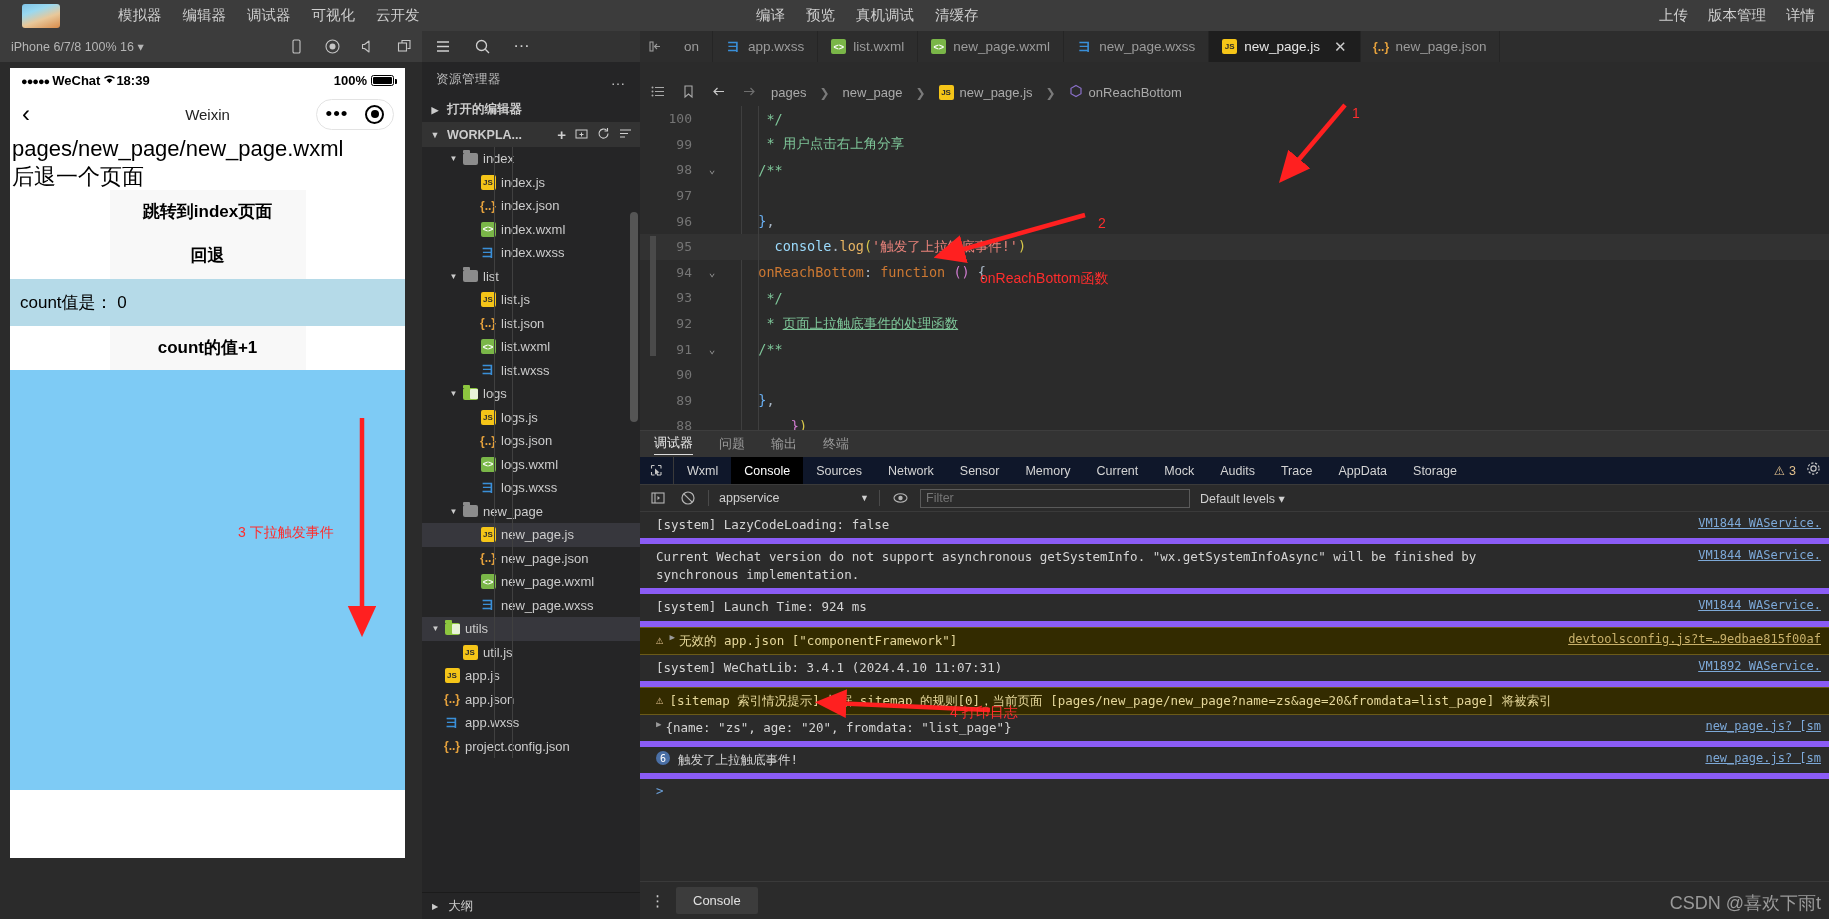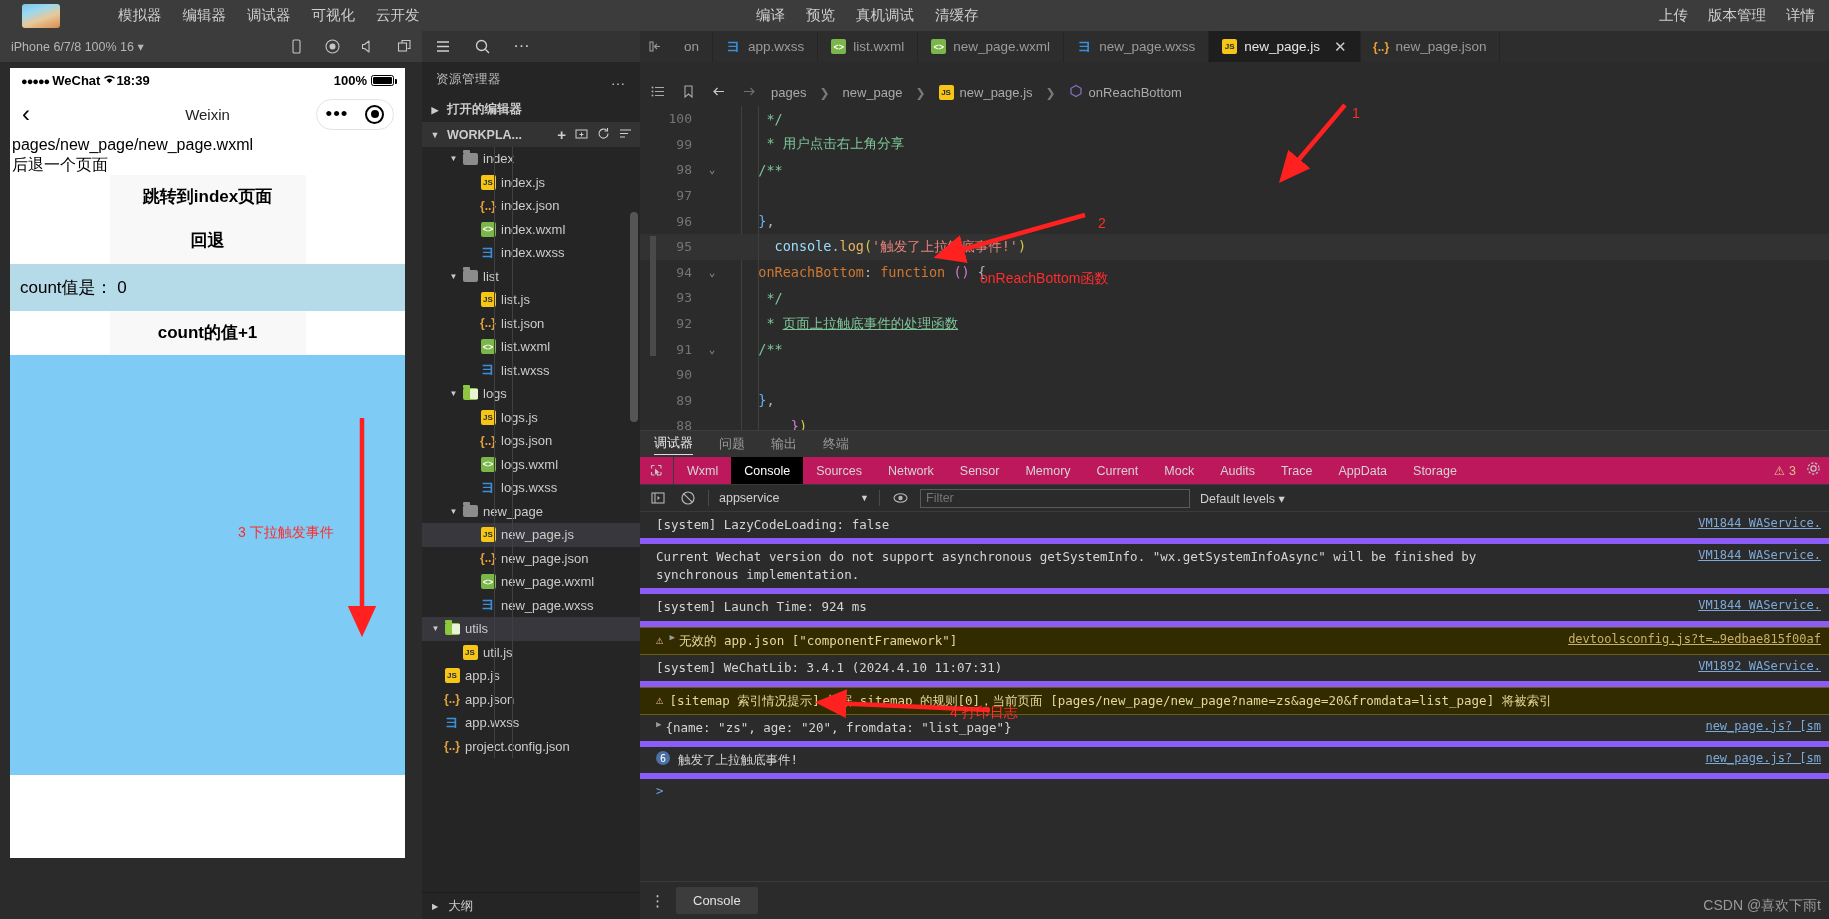--- a/index.html
+++ b/index.html
@@ -82,21 +82,21 @@
   .nav-back { font-size:24px; color:#000; line-height:1; }
   .nav-title { position:absolute; left:0; right:0; text-align:center; font-size:15px; color:#222; }
   .capsule {
     position:absolute; right:11px; width:78px; height:31px; border:1px solid #e3e3e3;
     border-radius:16px; display:flex; align-items:center; justify-content:space-around;
   }
   .cap-dots { font-size:19px; letter-spacing:1px; line-height:0.4; color:#000;}
   .cap-target { width:19px; height:19px; border-radius:50%; border:2px solid #000; display:flex; align-items:center; justify-content:center;}
   .cap-target i { width:8px; height:8px; border-radius:50%; background:#000; display:block;}
   .page-body { padding:0; }
-  .wx-text { font-size:16px; color:#000; padding:0 2px; line-height:1.25; }
+  .wx-text { font-size:22px; color:#000; padding:0 2px; line-height:1.25; }
   .wx-btn {
     margin:0 auto; width:196px; background:#f8f8f8; color:#000; font-weight:bold;
     font-size:17px; text-align:center; padding:12px 0; line-height:1.2;
   }
   .count-row { background:#b5dae8; font-size:17px; padding:12px 10px; color:#000;}
   .blue-box { background:#7ecbf5; height:420px; position:relative; }
 
   
   .explorer {
     position:absolute; left:422px; top:62px; width:218px; height:857px;
@@ -157,21 +157,21 @@
   .c-obj { color:#9cdcfe; }
   .guide-line { position:absolute; top:0; bottom:0; width:1px; background:#3f3f3f; }
   .ed-scroll { position:absolute; left:10px; width:6px; background:#4a4a4a; }
 
   
   .devtools { position:absolute; left:640px; top:430px; right:0; bottom:0; background:#2b2b2b; }
   .dt-toprow { height:27px; background:#333333; display:flex; align-items:center; gap:26px; padding-left:14px;
                border-top:1px solid #3d3d3d; }
   .dt-toprow span { font-size:13px; color:#9b9b9b; }
   .dt-toprow span.active { color:#e8e8e8; border-bottom:1px solid #dcdcdc; padding-bottom:2px;}
-  .dt-tabs { height:28px; background:#be185d; display:flex; align-items:stretch; border-bottom:1px solid #3a3a3a;}
+  .dt-tabs { height:28px; background:#0f172a; display:flex; align-items:stretch; border-bottom:1px solid #3a3a3a;}
   .dt-cursor { width:34px; display:flex; align-items:center; justify-content:center; border-right:1px solid #3a3a3a;}
   .dt-tab { padding:0 13px; display:flex; align-items:center; font-size:12.5px; color:#d4d4d4; white-space:nowrap;}
   .dt-tab.active { background:#000; color:#fff; }
   .dt-right { margin-left:auto; display:flex; align-items:center; gap:10px; padding-right:8px;}
   .warnbadge { display:flex; align-items:center; gap:4px; color:#e2c08d; font-size:12.5px;}
   .dt-filters { height:27px; background:#2b2b2b; display:flex; align-items:center; gap:10px; padding:0 8px;
                 border-bottom:1px solid #3a3a3a;}
   .fbtn { width:20px; height:18px; display:flex; align-items:center; justify-content:center; color:#b5b5b5; }
   .ctx-select { display:flex; align-items:center; gap:5px; color:#d0d0d0; font-size:12.5px; width:150px;}
   .ctx-select .cv { flex:1; }
@@ -193,21 +193,21 @@
   .arrow-t { color:#9b9b9b; margin-right:4px; font-size:9px;}
   .prompt { color:#6a9fd8; padding:4px 16px; }
   .dt-foot { position:absolute; left:0; right:0; bottom:0; height:38px; background:#2b2b2b;
              display:flex; align-items:center; gap:10px; padding-left:10px; border-top:1px solid #3a3a3a;}
   .kebab { color:#cfcfcf; font-size:15px; letter-spacing:1px; }
   .foot-tab { background:#3c3c3c; color:#e0e0e0; font-size:13px; padding:6px 17px; border-radius:2px;}
 
   
   .anno { position:absolute; color:#ff2d2d; font-size:14px; font-weight:500; pointer-events:none; }
   .anno-svg { position:absolute; left:0; top:0; width:1829px; height:919px; pointer-events:none; }
-  .watermark { position:absolute; right:8px; bottom:4px; color:#9a9a9a; font-size:14px; }
+  .watermark { position:absolute; right:8px; bottom:4px; color:#9a9a9a; font-size:18px; }
 </style>
 </head>
 <body>
 
 <div class="app">
 
   <div class="topbar">
     <div class="logo"></div>
     <div class="menu-center">
       <span class="mi">模拟器</span>

